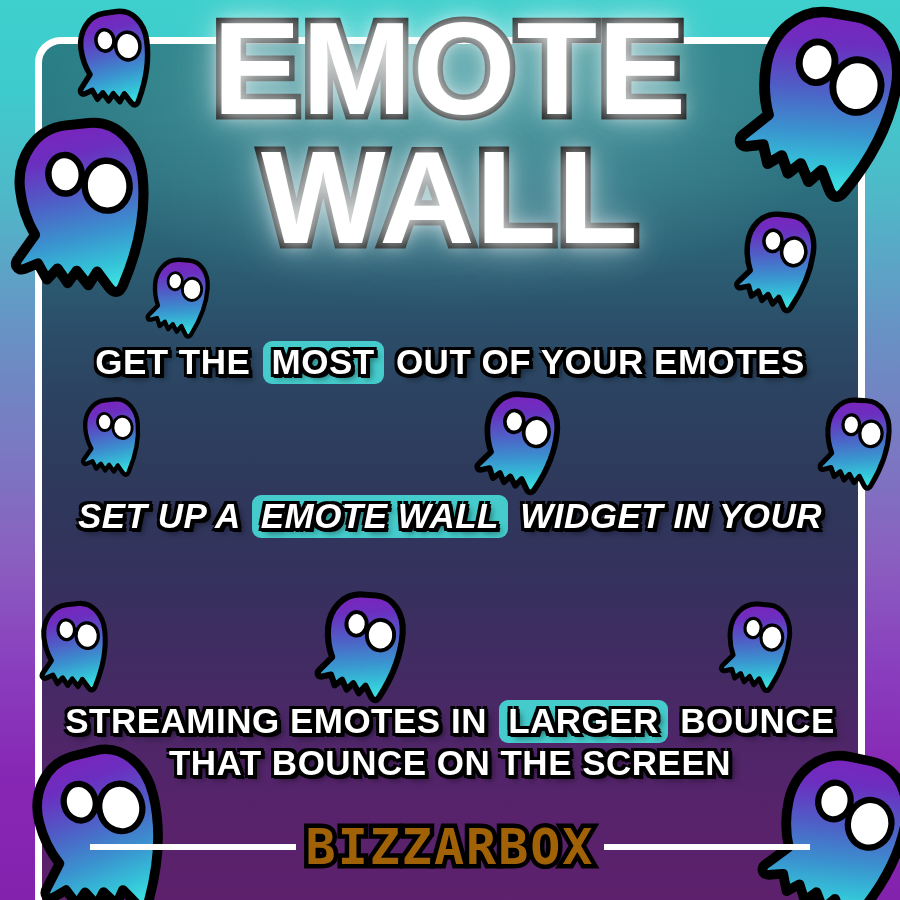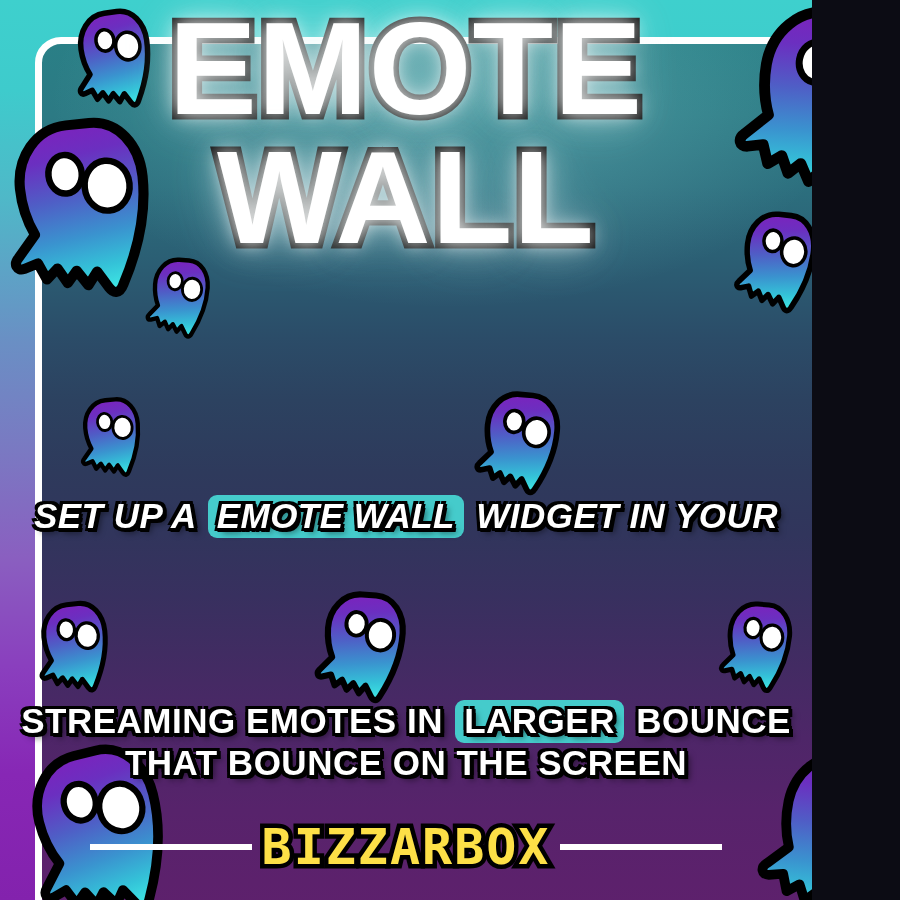--- a/index.html
+++ b/index.html
@@ -4,21 +4,21 @@
 <style>
   html,body{margin:0;padding:0;}
   body{
     width:900px;height:900px;overflow:hidden;
     font-family:"Liberation Sans", sans-serif;
     background:#0c0c14;
   }
 
   
   .stage{
-    position:relative;width:812px;height:900px;overflow:hidden;
+    position:relative;width:900px;height:900px;overflow:hidden;
   }
 
   
   .bg-base{
     position:absolute;inset:0;
     background:linear-gradient(180deg,
       #3ed0cd 0%, #3ecbcc 10%, #4fb8c8 22%,
       #6a8fc4 38%, #7a79c2 50%, #8a5fc0 62%,
       #8a3fbe 74%, #8727b5 86%, #8322ad 100%);
   }
@@ -119,21 +119,21 @@
   .brand{
     position:absolute;left:0;right:0;top:818px;z-index:7;
     display:flex;align-items:center;justify-content:center;gap:0;
     padding:0 90px;
   }
   .brand-rule{flex:1;height:6px;background:#fff;}
   .brand-name{
     font-family:"DejaVu Sans Mono", monospace;
     font-weight:bold;
     font-size:50px;
-    color:#fde047;
+    color:#a16207;
     letter-spacing:2px;
     -webkit-text-stroke:9px #000;
     paint-order:stroke fill;
     padding:0 10px;
     white-space:nowrap;
   }
 </style>
 </head>
 <body>
 
@@ -394,20 +394,23 @@
   <ellipse cx="70" cy="48" rx="15.5" ry="17.5" fill="#fff" stroke="#000" stroke-width="4.5"></ellipse>
 </svg>
       </div>
     </div>
 
   <div class="title-wrap">
     <div class="title-line title-1">EMOTE</div>
     <div class="title-line title-2">WALL</div>
   </div>
 
+  <div class="tag tag-a">
+    <div id="tl0-l1"><span>GET THE </span><span class="hl">MOST</span><span> OUT OF YOUR EMOTES</span></div>
+  </div>
 
   <div class="tag tag-b">
     <div id="tl1-l1"><span>SET UP A </span><span class="hl">EMOTE WALL</span><span> WIDGET IN YOUR</span></div>
   </div>
 
   <div class="tag tag-c">
     <div id="tl2-l1"><span>STREAMING EMOTES IN </span><span class="hl">LARGER</span><span> BOUNCE</span></div>
     <div id="tl2-l2">THAT BOUNCE ON THE SCREEN</div>
   </div>
 

